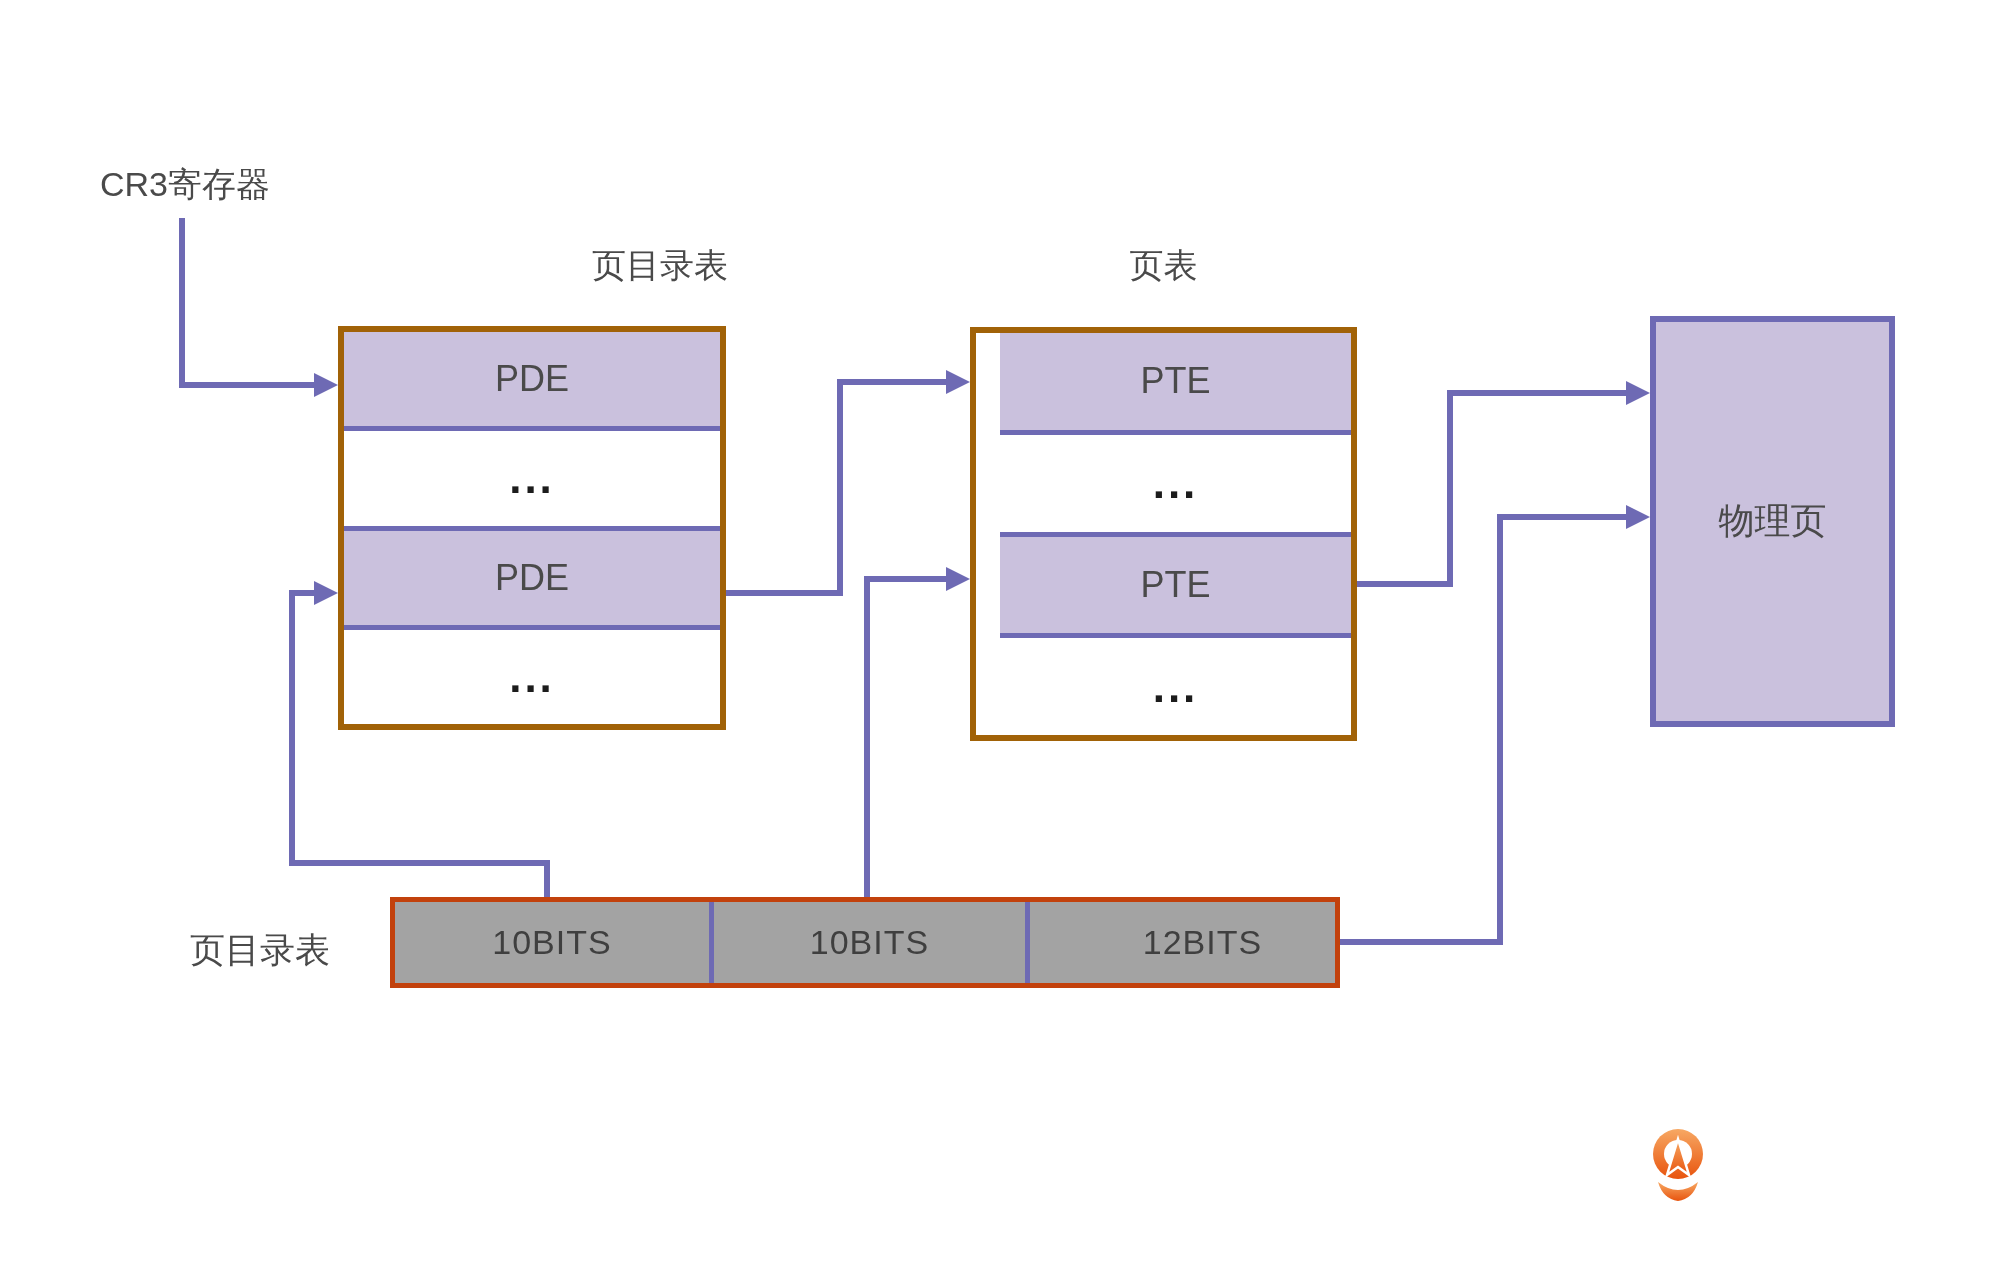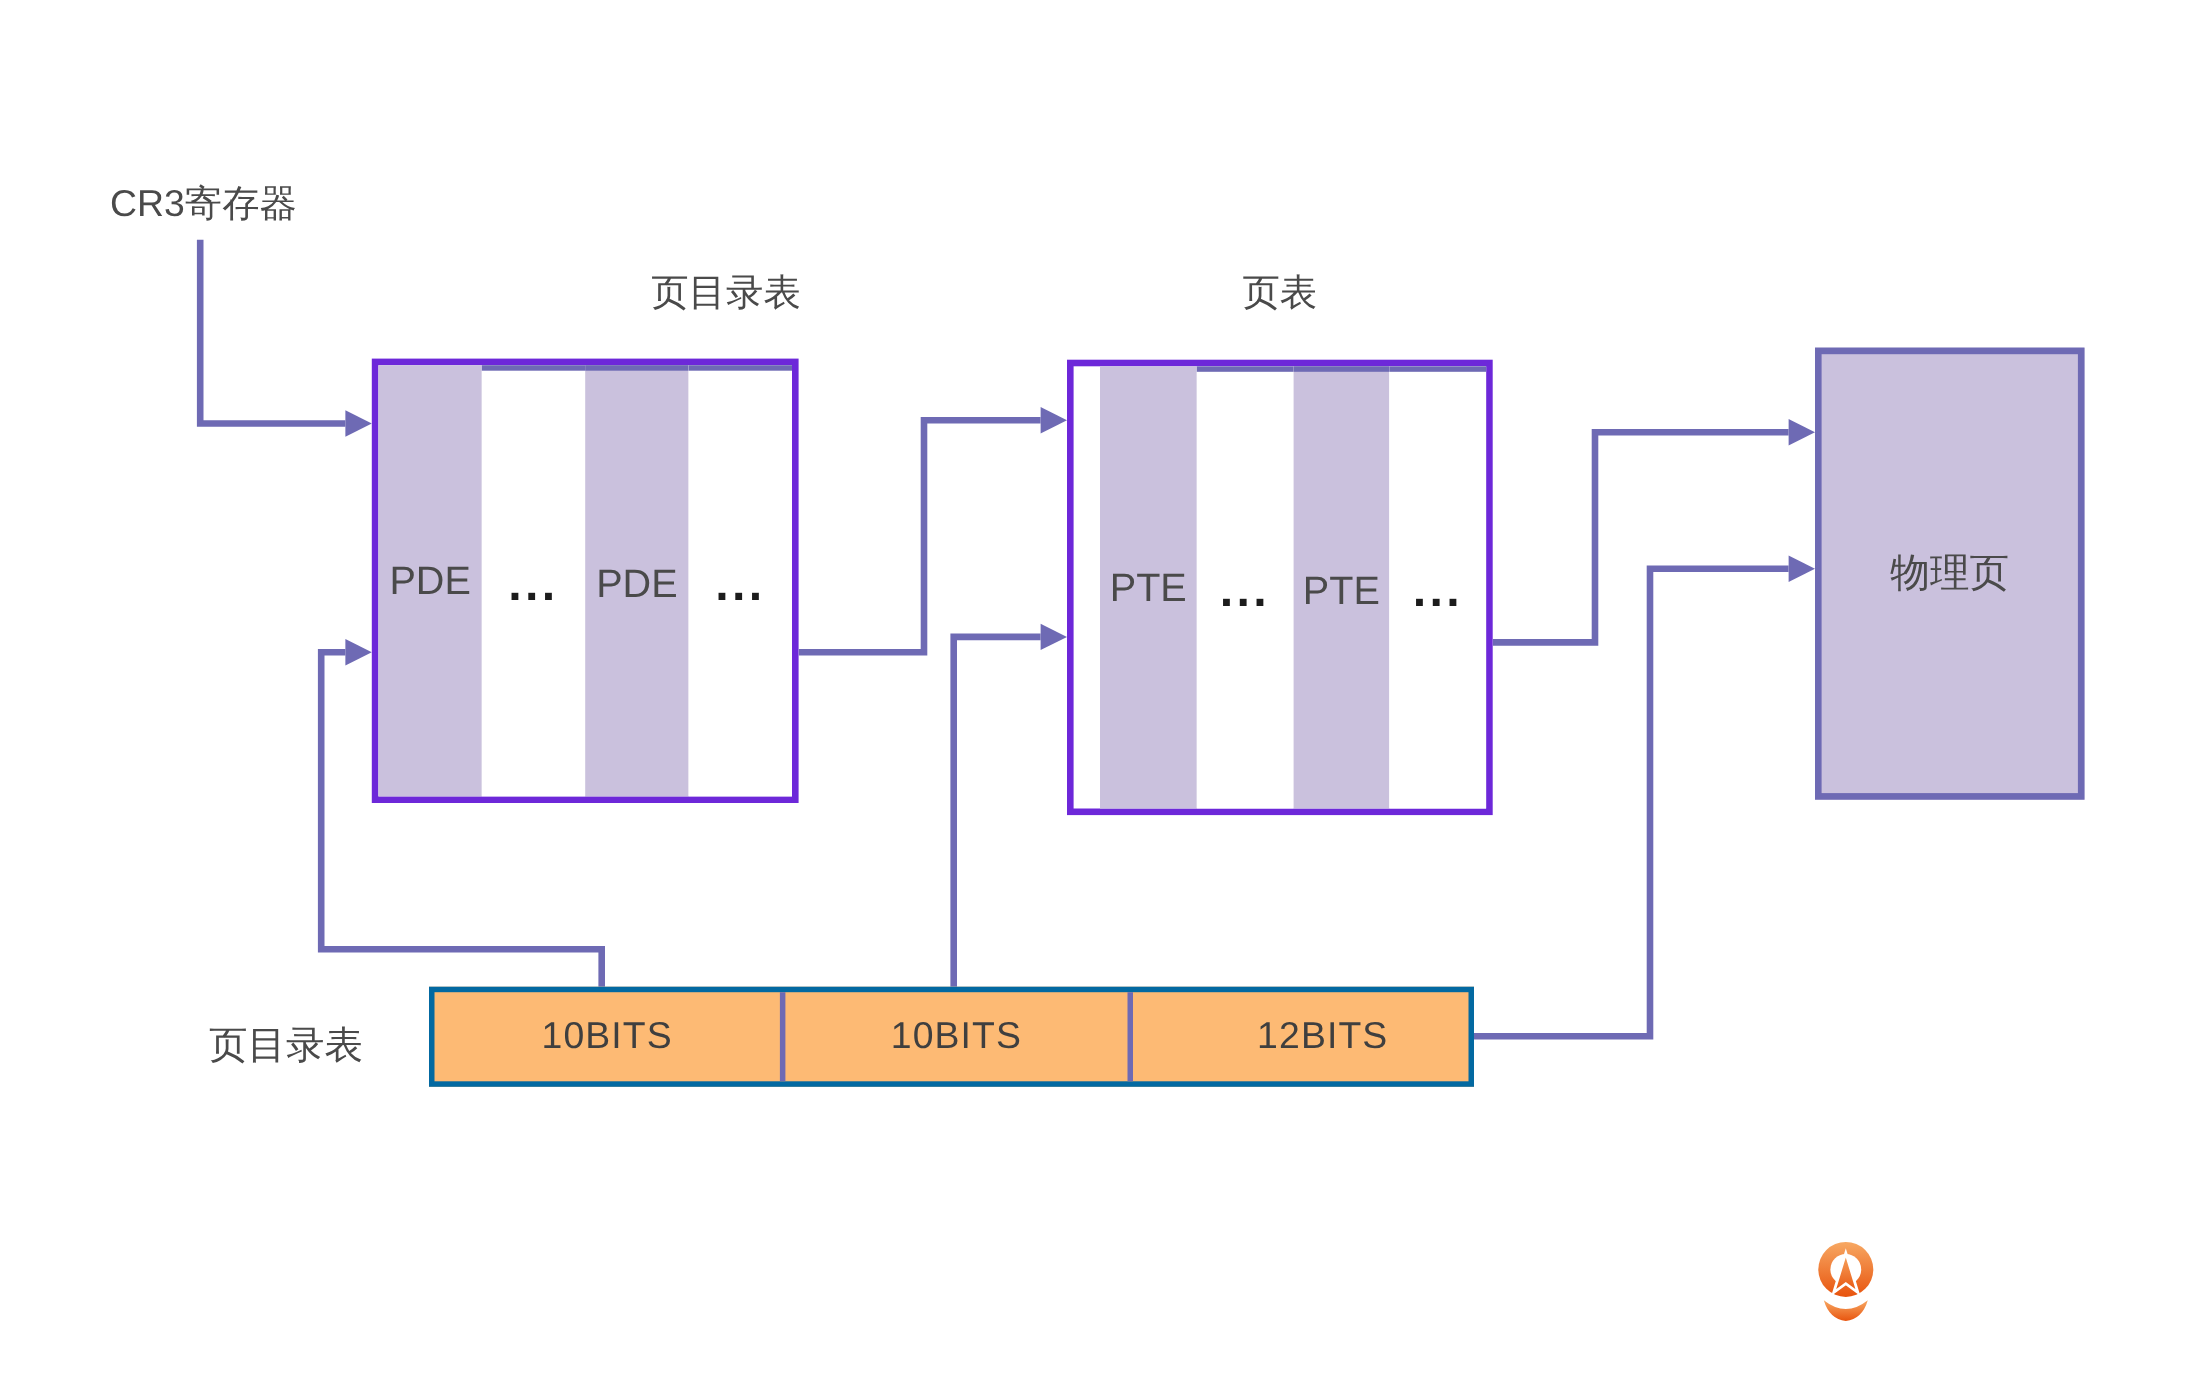--- a/index.html
+++ b/index.html
@@ -12,41 +12,41 @@
   
   #wires{position:absolute;left:0;top:0;width:2000px;height:1266px;}
   #wires path{stroke:#6e6ab4;stroke-width:6;fill:none;}
   #wires polygon{fill:#6e6ab4;stroke:none;}
 
   
   .lbl{color:#4a4a4a;font-size:34px;white-space:nowrap;}
 
   
   .ptable{
-    border:6px solid #6d28d9;background:#ffffff;
-    display:flex;flex-direction:row;box-sizing:border-box;
+    border:6px solid #a16207;background:#ffffff;
+    display:flex;flex-direction:column;box-sizing:border-box;
   }
   .ptable .row{
     flex:1;display:flex;align-items:center;justify-content:center;
     font-size:36px;color:#4a4a4a;background:#ffffff;
   }
   .ptable .row + .row{border-top:5px solid #6e6ab4;}
   .ptable .row.hl{background:#cac1dd;}
   .ptable .row.dots{font-size:44px;font-weight:bold;color:#1c1c1c;letter-spacing:3px;}
 
   
   .physpage{
     border:6px solid #6e6ab4;background:#cac1dd;box-sizing:border-box;
     display:flex;align-items:center;justify-content:center;
     font-size:36px;color:#4a4a4a;
   }
 
   
   .vabox{
-    border:5px solid #0369a1;background:#fdba74;box-sizing:border-box;
+    border:5px solid #c2410c;background:#a3a3a3;box-sizing:border-box;
     display:flex;
   }
   .vabox .cell{
     display:flex;align-items:center;justify-content:center;
     font-size:34px;color:#3f3f3f;letter-spacing:1px;
   }
   .vabox .cell + .cell{border-left:5px solid #6e6ab4;}
 
   
   .brand{

